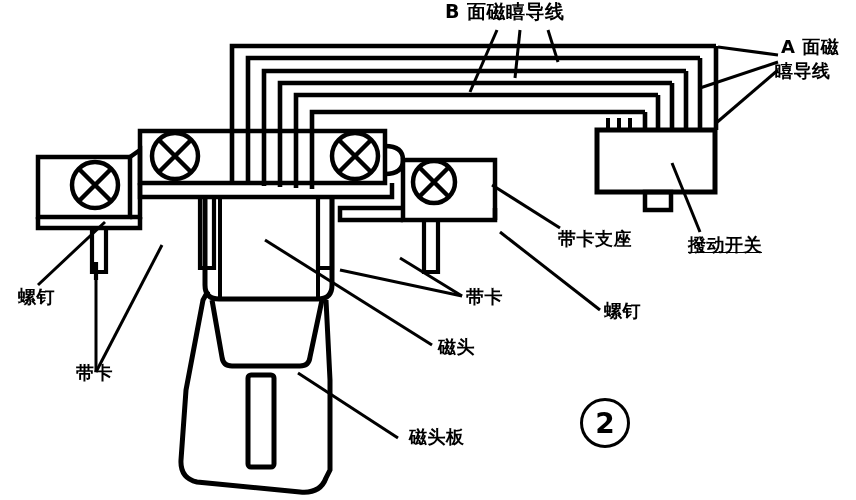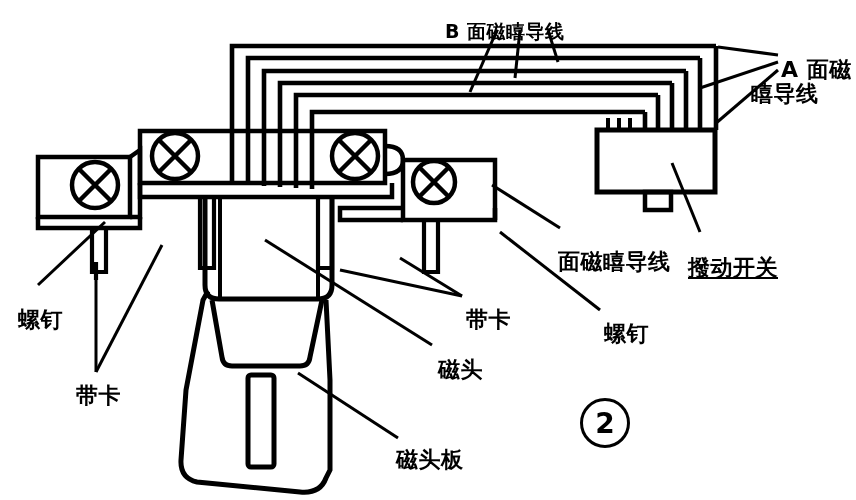--- a/index.html
+++ b/index.html
@@ -25,24 +25,23 @@
     height: 500px;
   }
   .lbl {
     position: absolute;
     color: #000000;
     font-family: "DejaVu Sans", sans-serif;
     font-weight: bold;
     white-space: nowrap;
     line-height: 1.05;
     letter-spacing: 0.5px;
-    margin-top: 20px;
   }
   .lbl-20 { font-size: 19px; }
-  .lbl-19 { font-size: 22px; }
+  .lbl-19 { font-size: 18px; }
   .fignum {
     position: absolute;
     width: 44px;
     height: 44px;
     border: 3.5px solid #000;
     border-radius: 50%;
     color: #000;
     font-size: 28px;
     font-weight: bold;
     display: flex;
@@ -177,33 +176,33 @@
         <path d="M 96,372 L 96,262"></path>
       </g>
 
     </g>
   </svg>
 
   <div class="lbl lbl-20" style="left:445px; top:2px;">B 面磁瞦导线</div>
 
   <div class="lbl lbl-19" style="left:781px; top:38px;">A 面磁</div>
 
-  <div class="lbl lbl-19" style="left:751px; top:62px;">瞦导线</div>
+  <div class="lbl lbl-19" style="left:775px; top:62px;">瞦导线</div>
 
   <div class="lbl lbl-19" style="left:18px; top:288px;">螺钉</div>
 
   <div class="lbl lbl-19" style="left:76px; top:364px;">带卡</div>
 
   <div class="lbl lbl-19" style="left:466px; top:288px;">带卡</div>
 
   <div class="lbl lbl-19" style="left:438px; top:338px;text-align:center;">磁头</div>
 
-  <div class="lbl lbl-19" style="left:396px; top:428px;">磁头板</div>
+  <div class="lbl lbl-19" style="left:409px; top:428px;">磁头板</div>
 
   <div class="lbl lbl-19" style="left:604px; top:302px;">螺钉</div>
 
-  <div class="lbl lbl-19" style="left:558px; top:230px;">面磁瞦导线</div>
+  <div class="lbl lbl-19" style="left:558px; top:230px;">带卡支座</div>
 
   <div class="lbl lbl-19" style="left:688px; top:236px;text-decoration:underline;">撥动开关</div>
 
   <div class="fignum" style="left:580px; top:398px;">2</div>
 
 </div>
 
 </body></html>

